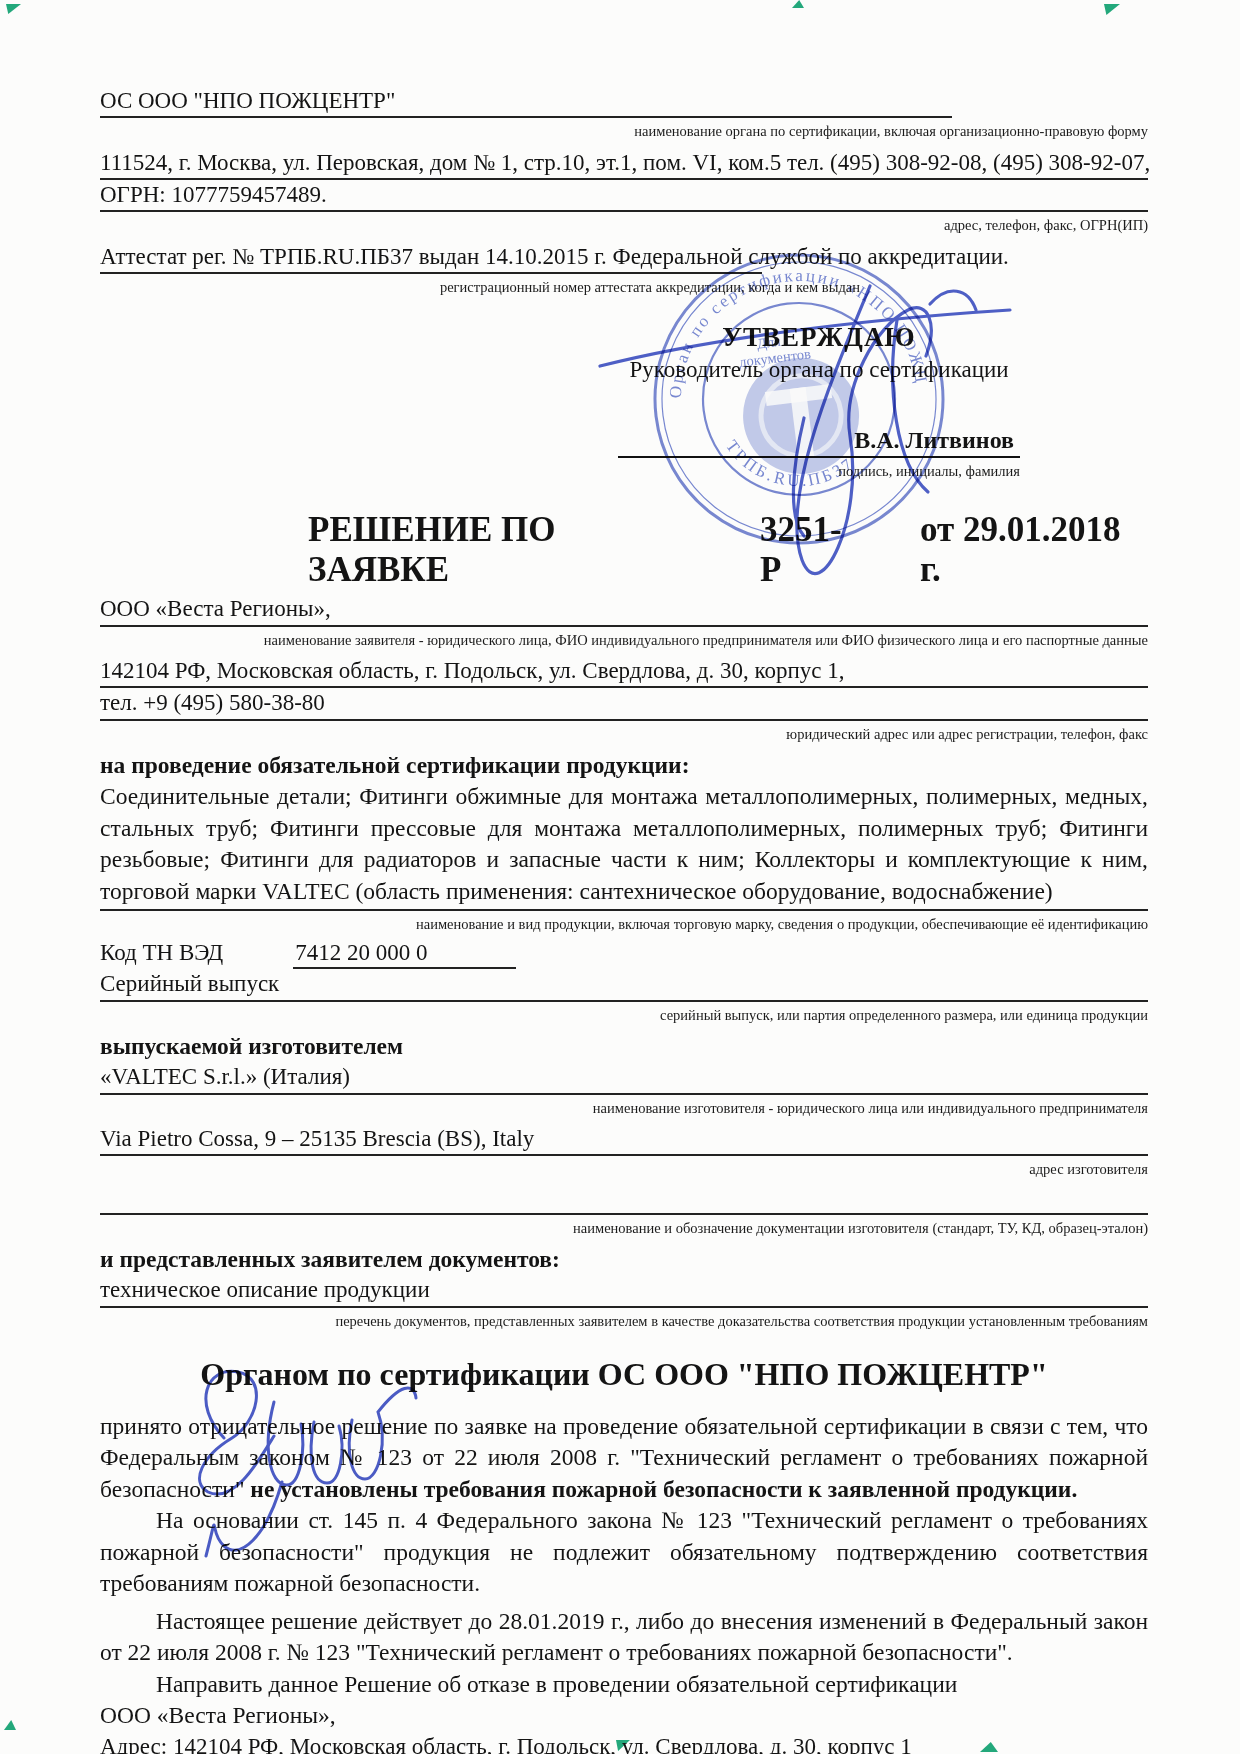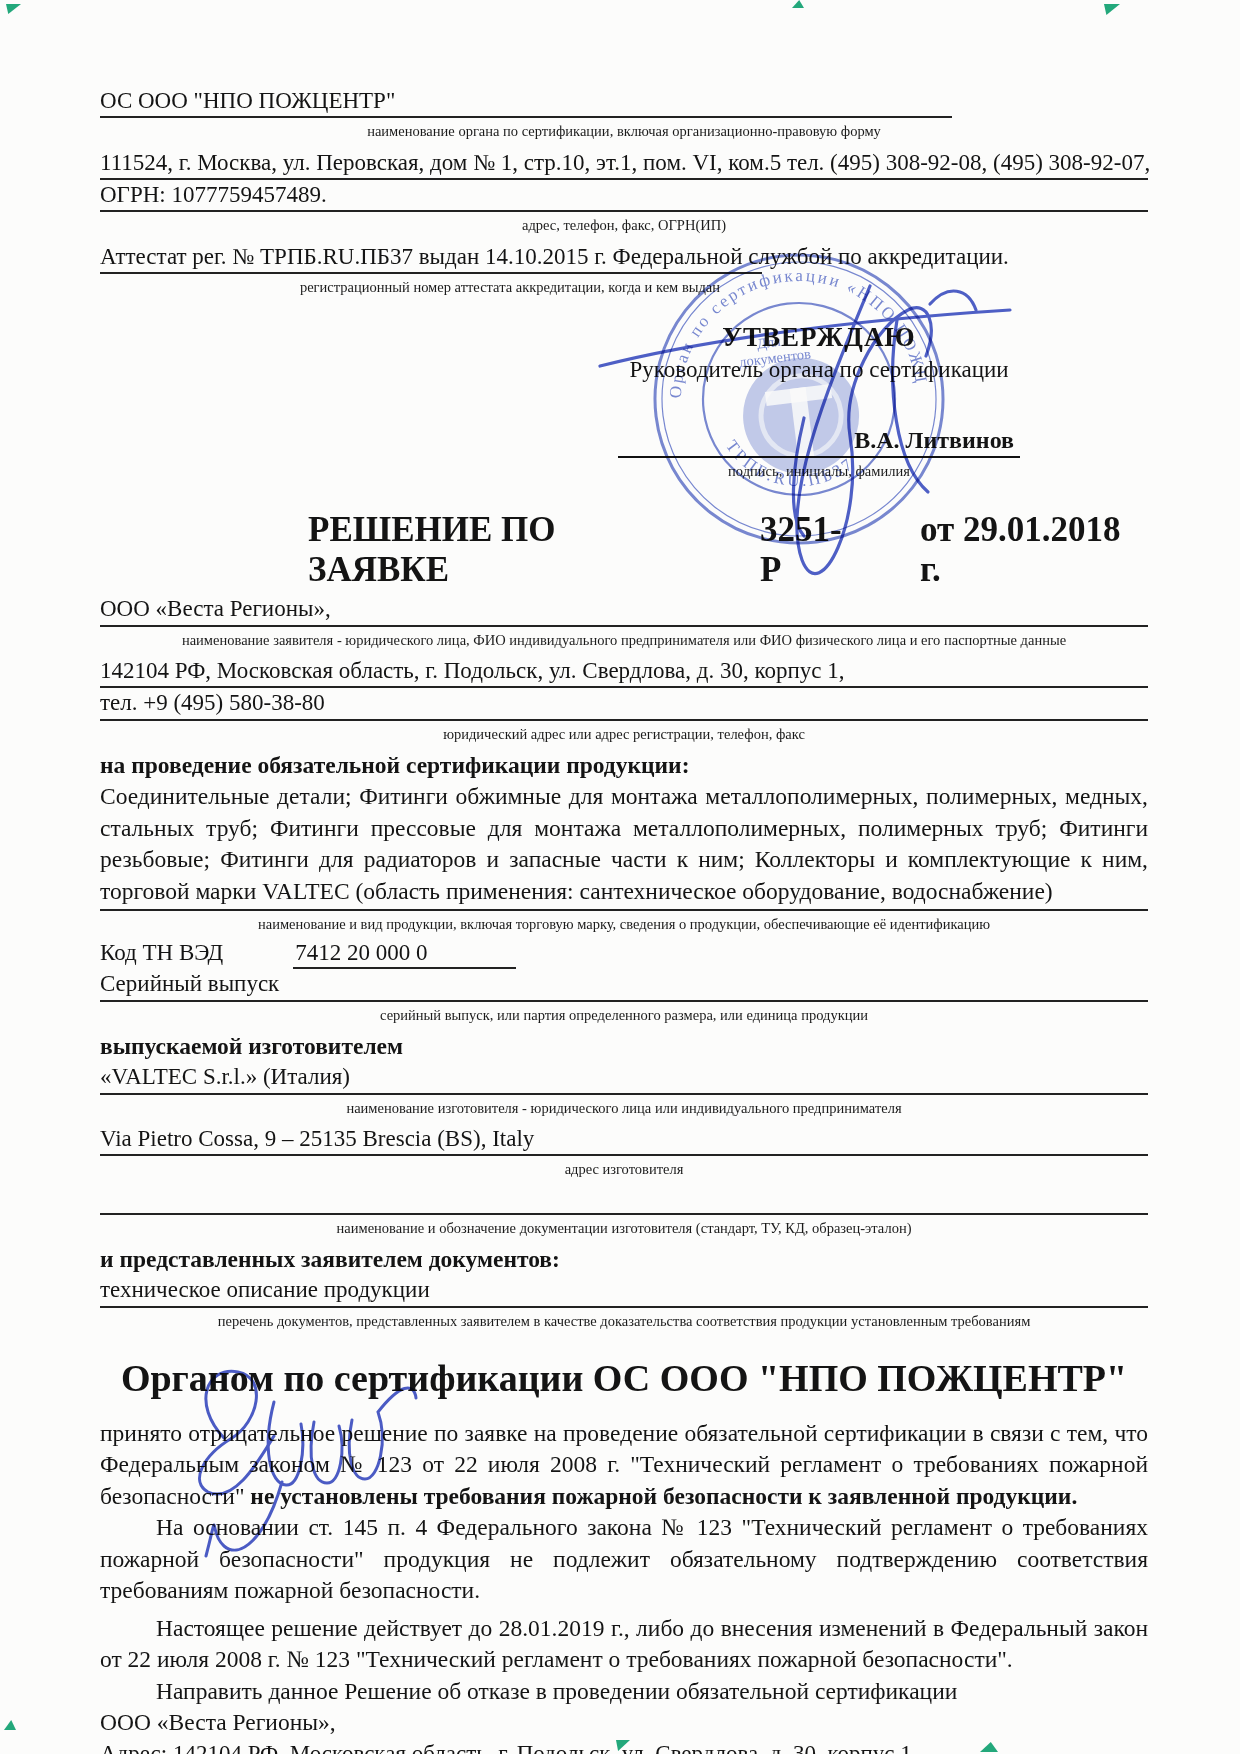--- a/index.html
+++ b/index.html
@@ -12,21 +12,21 @@
     color:#141414;
     overflow:hidden;
   }
   .content{position:absolute;left:100px;top:86px;width:1048px;}
   .fline{
     border-bottom:2px solid #222;
     font-size:23px;line-height:1.28;padding-bottom:1px;
     white-space:nowrap;overflow:visible;
   }
   .cap{
-    font-size:14.5px;line-height:1.25;text-align:center;
+    font-size:14.5px;line-height:1.25;text-align:right;
     margin:4px 0 7px;color:#1b1b1b;
   }
   .b{font-weight:bold;}
   .body-text{font-size:23.5px;line-height:1.34;text-align:justify;}
   .indent{text-indent:56px;}
   
   .w-org{width:852px;}
   .w-att{width:662px;}
   .cap-att{width:700px;margin-left:60px;}
   
@@ -39,21 +39,21 @@
   }
   
   .title-row{
     display:flex;align-items:baseline;margin:30px 0 0 208px;
     font-size:35px;font-weight:bold;gap:58px;
   }
   .intro{font-size:24px;margin-top:22px;}
   .tnved-row{display:flex;align-items:baseline;font-size:23px;gap:70px;margin-top:4px;}
   .tnved-val{border-bottom:2px solid #222;min-width:215px;padding:0 6px 1px 2px;}
   .heading-center{
-    text-align:center;font-size:38px;font-weight:bold;margin:26px 0 18px;
+    text-align:center;font-size:32px;font-weight:bold;margin:26px 0 18px;
   }
   .empty-line{height:27px;border-bottom:2px solid #222;}
   
   .stamp-svg{position:absolute;left:648px;top:248px;opacity:.82;mix-blend-mode:multiply;transform:rotate(-7deg);}
   .sign-top{position:absolute;left:592px;top:268px;opacity:.9;mix-blend-mode:multiply;}
   .sign-bottom{position:absolute;left:162px;top:1342px;opacity:.92;mix-blend-mode:multiply;}
   
   .mark{position:absolute;background:#23a87b;}
   .tri{clip-path:polygon(0 0,100% 0,15% 100%);}
   .tri2{clip-path:polygon(0 100%,100% 100%,60% 0);}

